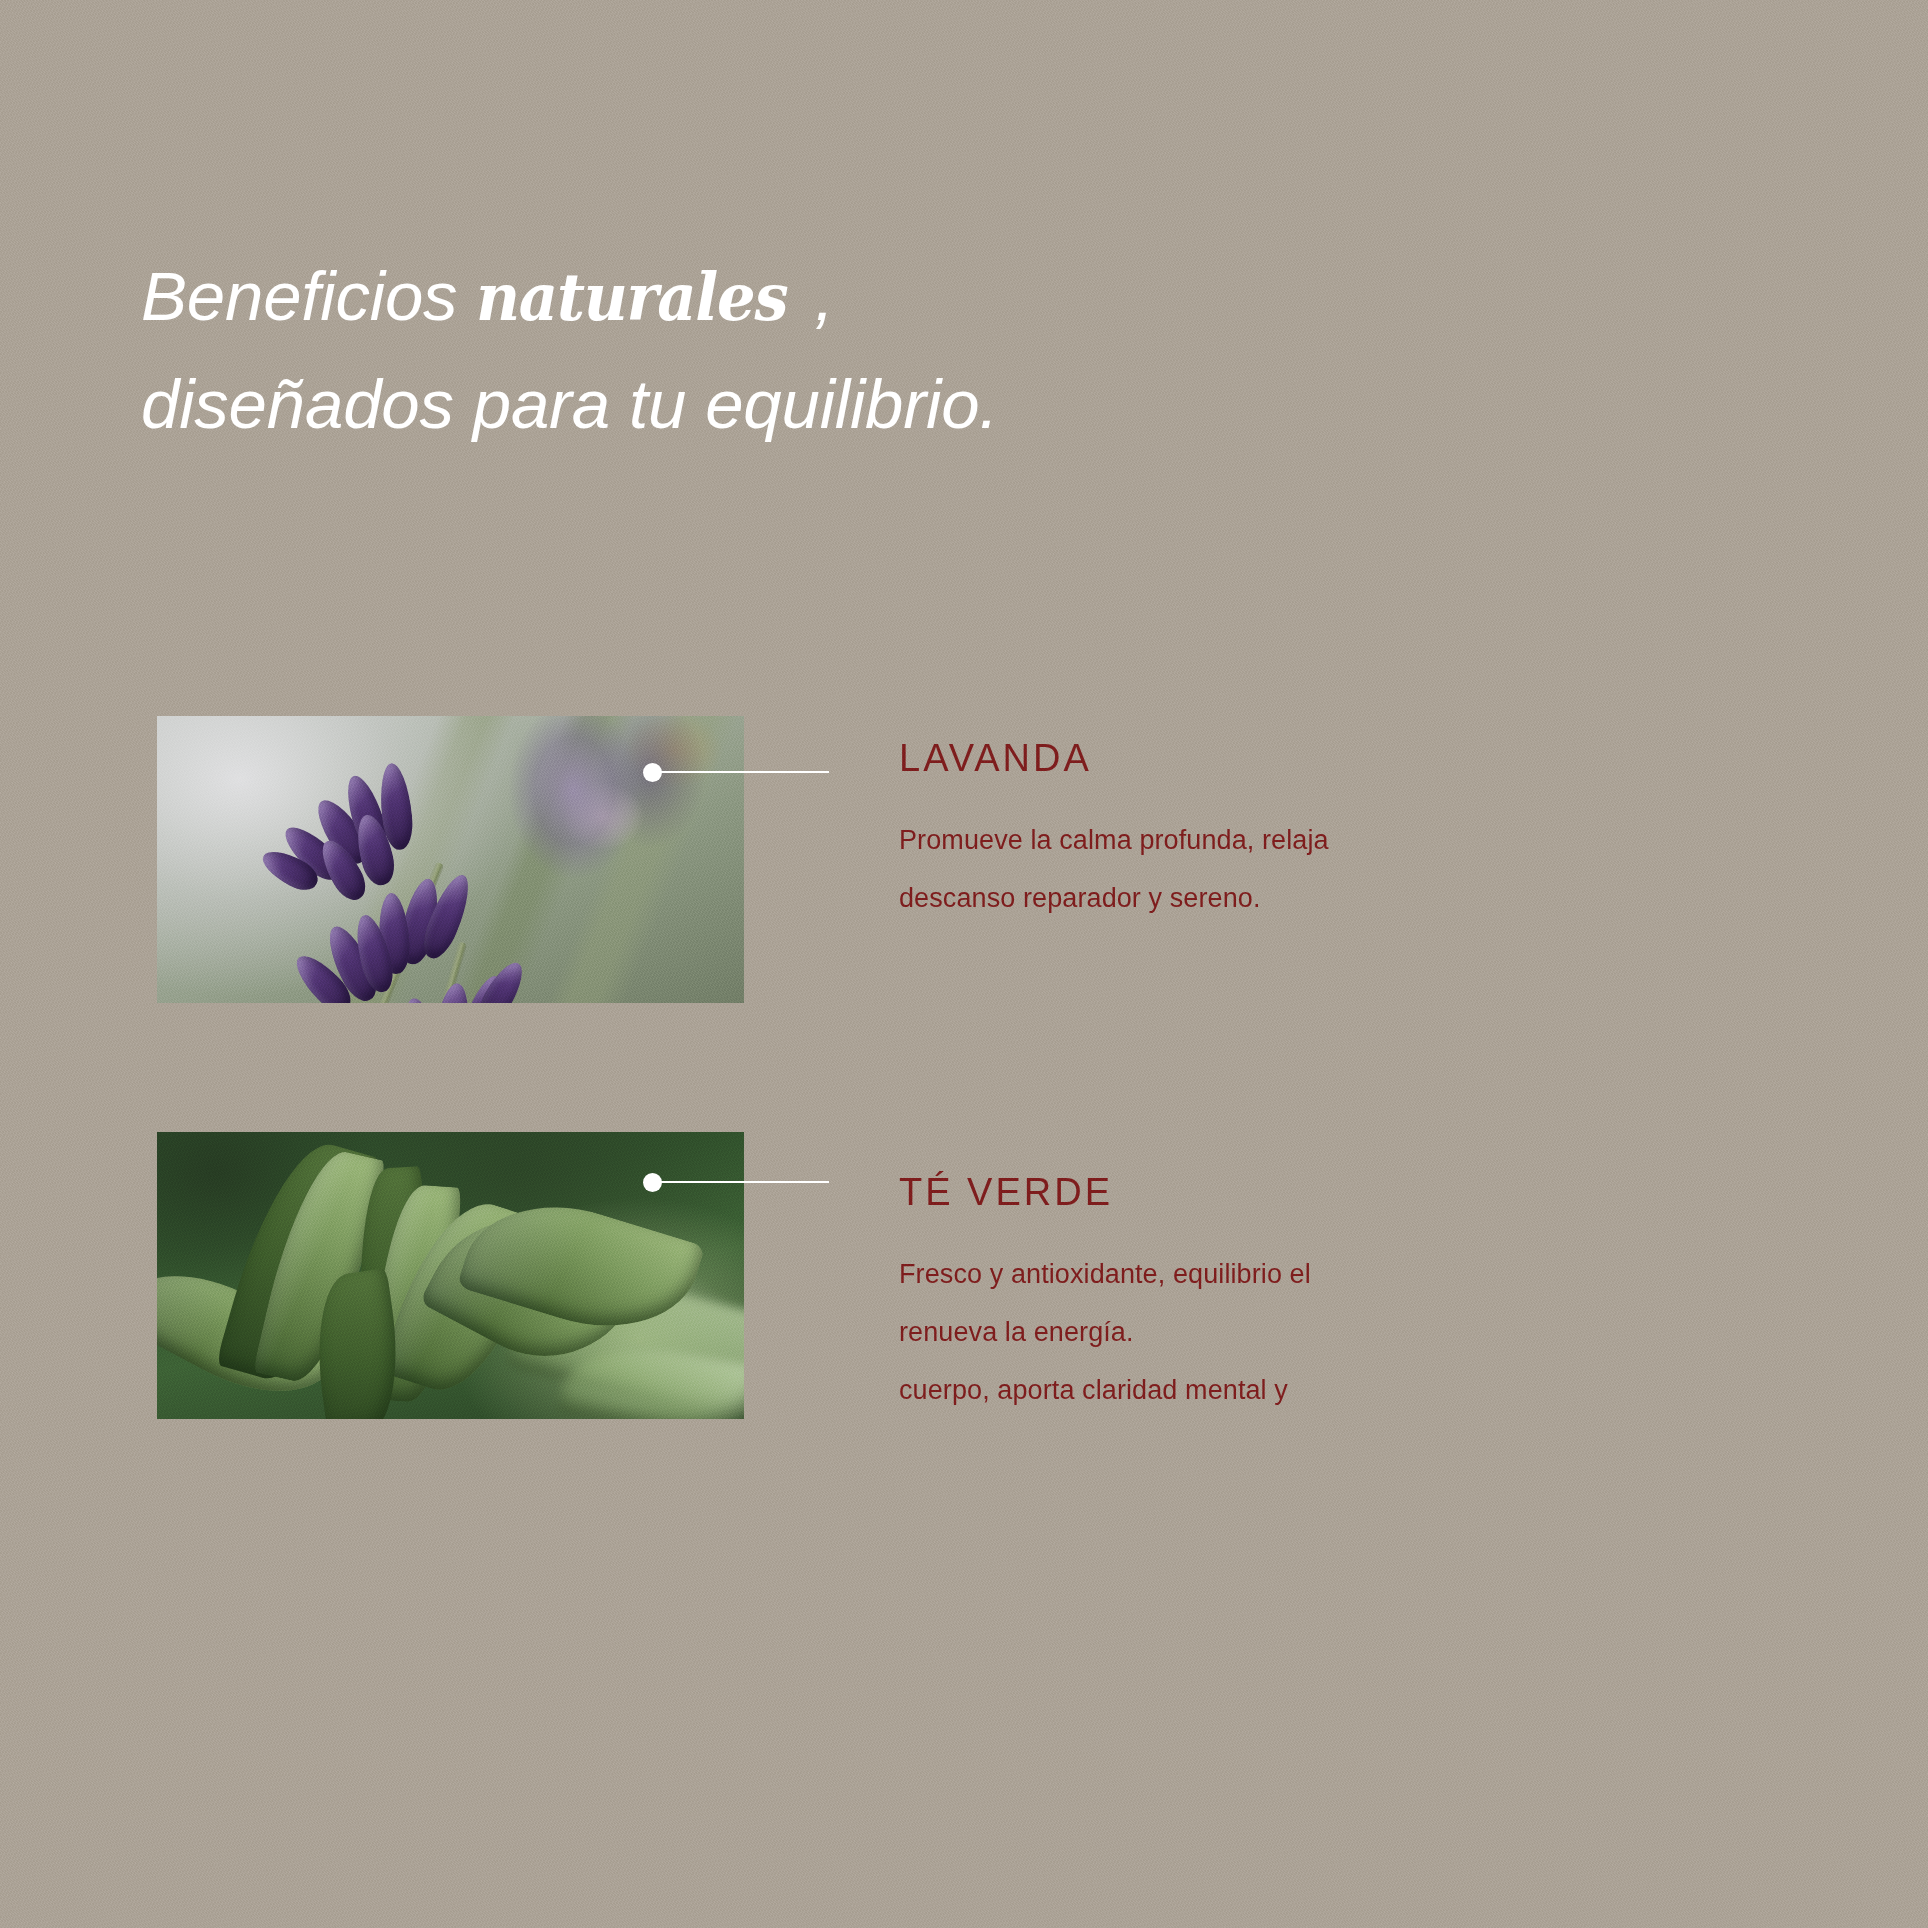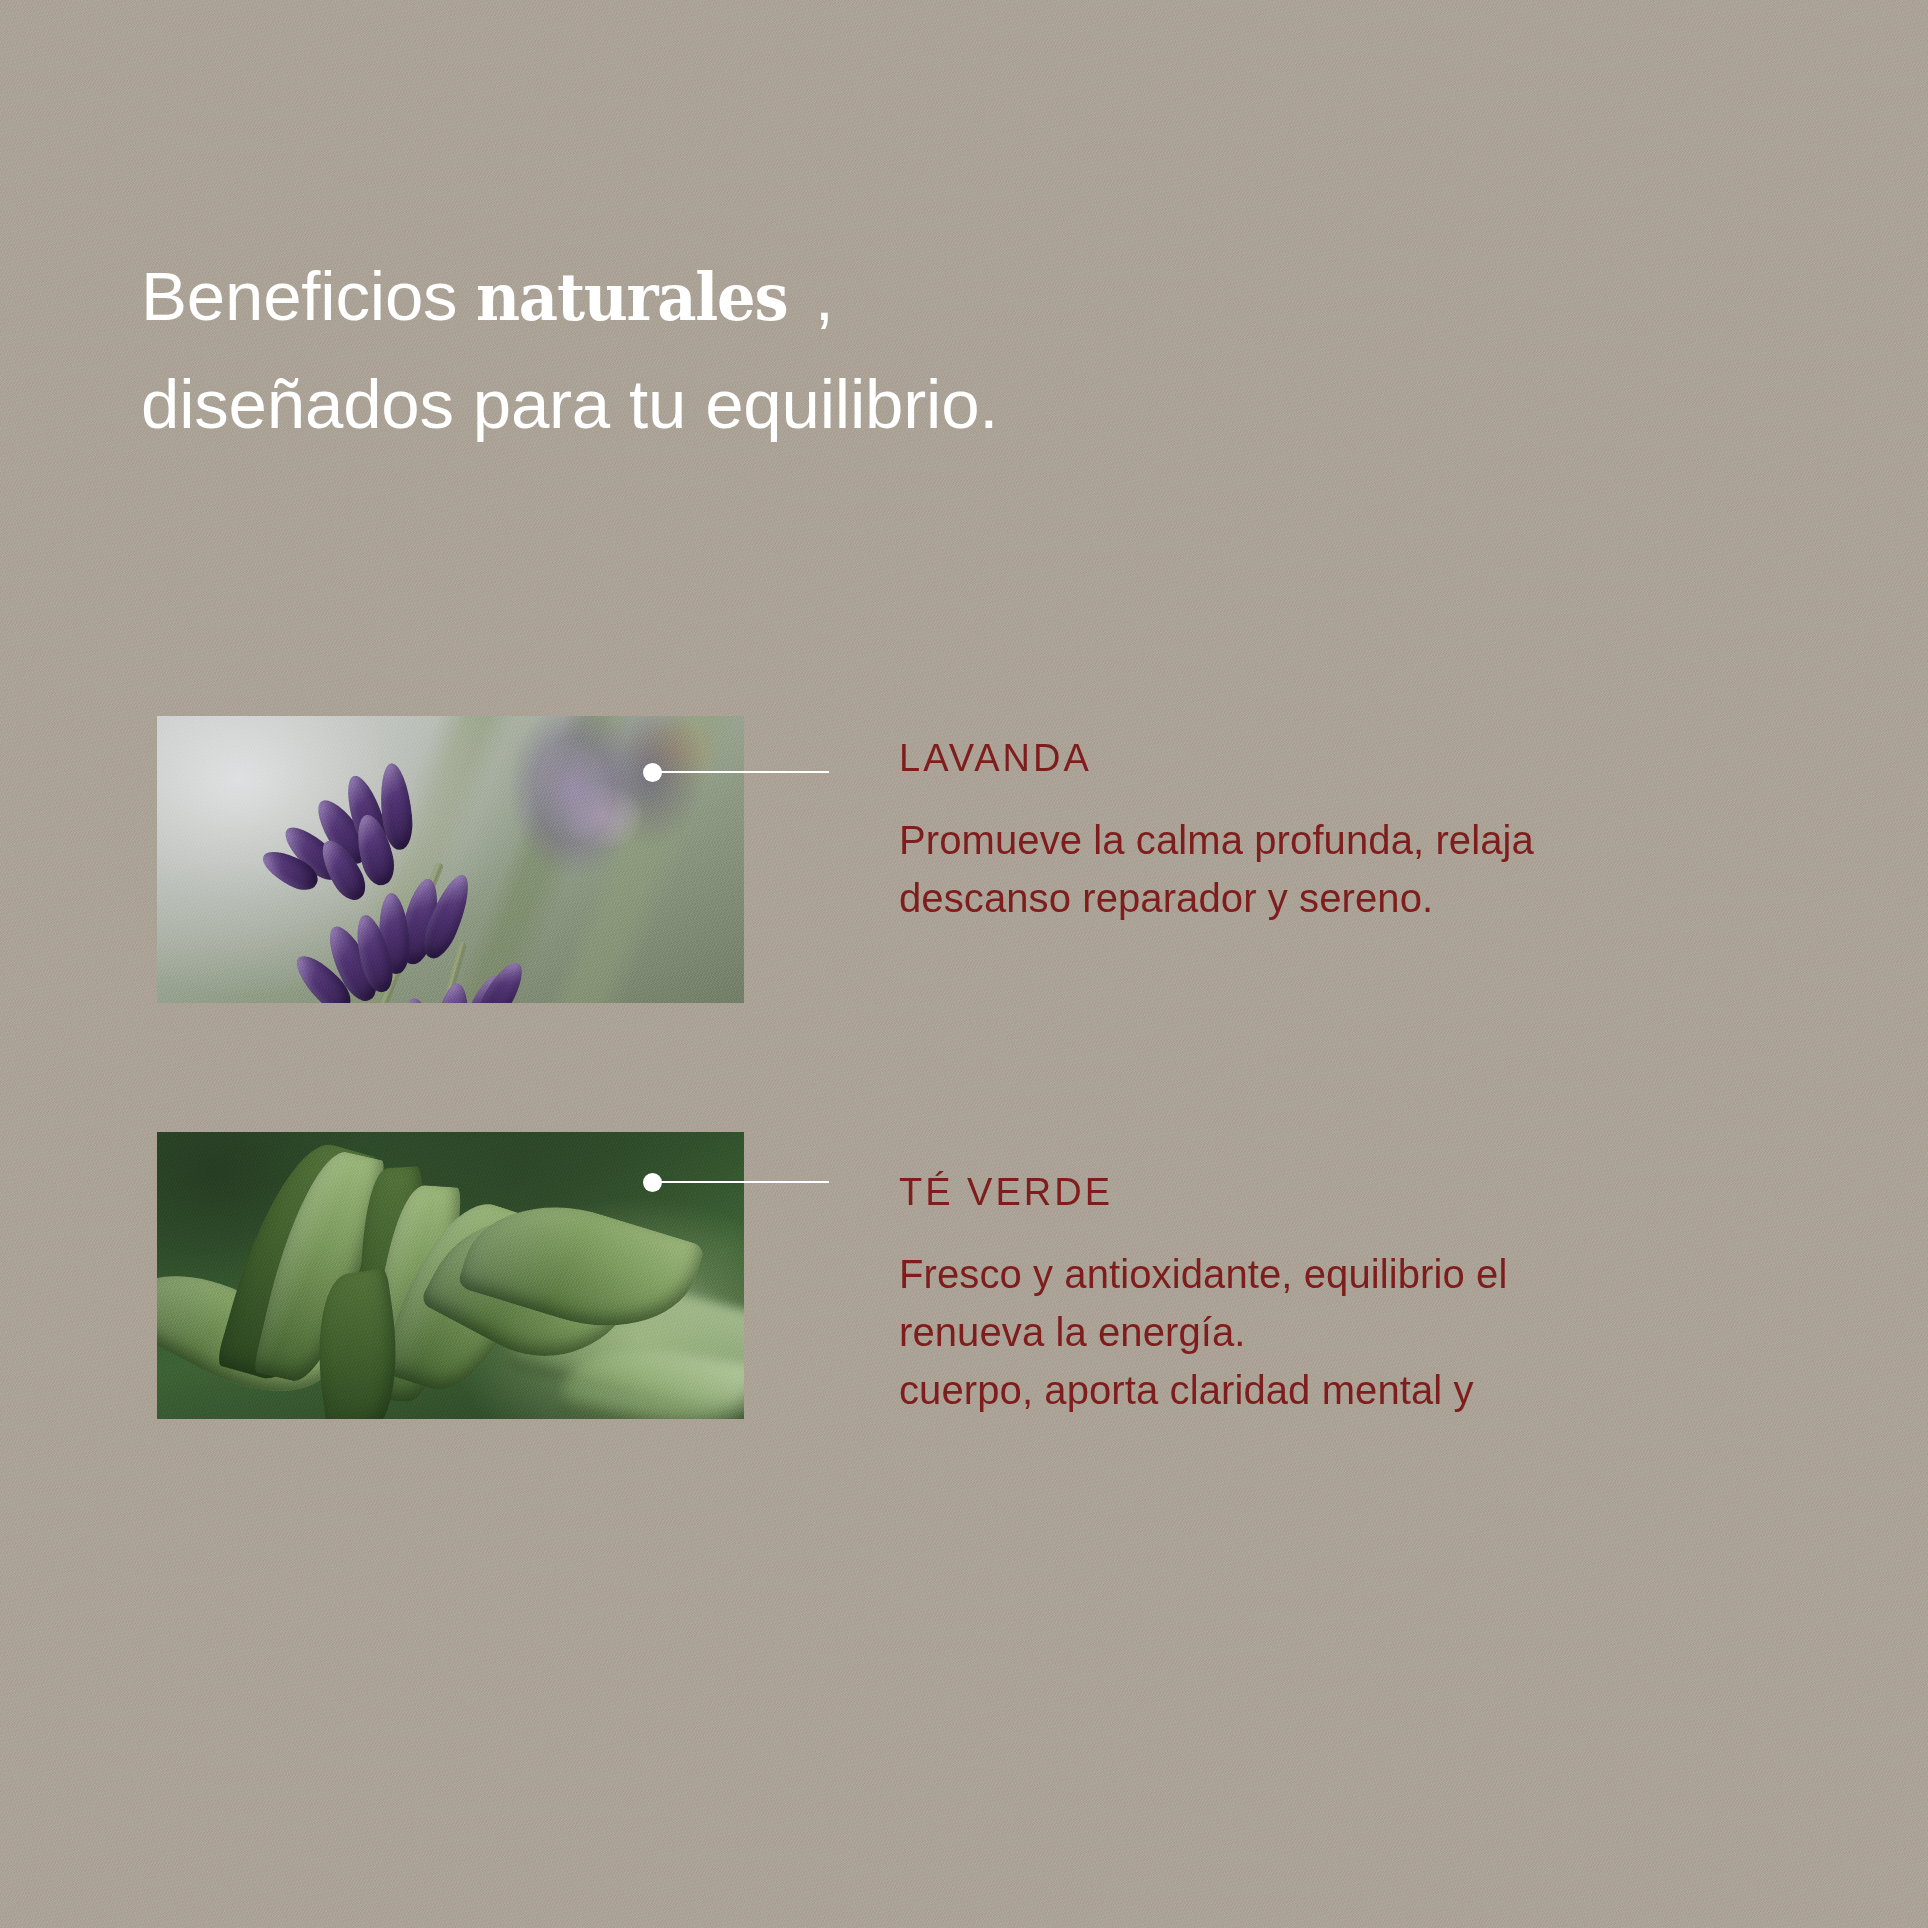--- a/index.html
+++ b/index.html
@@ -37,21 +37,21 @@
     left: 141px;
     top: 243px;
     width: 1365px;
     color: #ffffff;
     font-size: 69px;
     line-height: 108px;
     letter-spacing: -0.2px;
     font-weight: 400;
     z-index: 10;
   }
-  #headline .ln { display:block; white-space: nowrap; }
+  #headline .ln { display:block; white-space: nowrap; font-style: italic; }
   
   #headline .accent {
     font-family: "DejaVu Serif", "Liberation Serif", serif;
     font-weight: 700;
     font-size: 66px;
     letter-spacing: -1.4px;
     transform: scaleX(.92);
     display: inline-block;
     transform-origin: left center;
   }
@@ -150,21 +150,21 @@
   .copy { position: absolute; left: 899px; z-index: 20; color:#7f1d1d; }
   .copy .kicker {
     font-size: 38px;
     font-weight: 400;
     letter-spacing: 3px;
     line-height: 1;
     white-space: nowrap;
   }
   .copy .body {
     margin-top: 34px;
-    font-size: 40px;
+    font-size: 27px;
     font-weight: 400;
     line-height: 58px;
     letter-spacing: 0.1px;
     max-width: 904px;
   }
   .copy .body span { display:block; white-space: nowrap; }
 </style>
 </head>
 <body>
 

